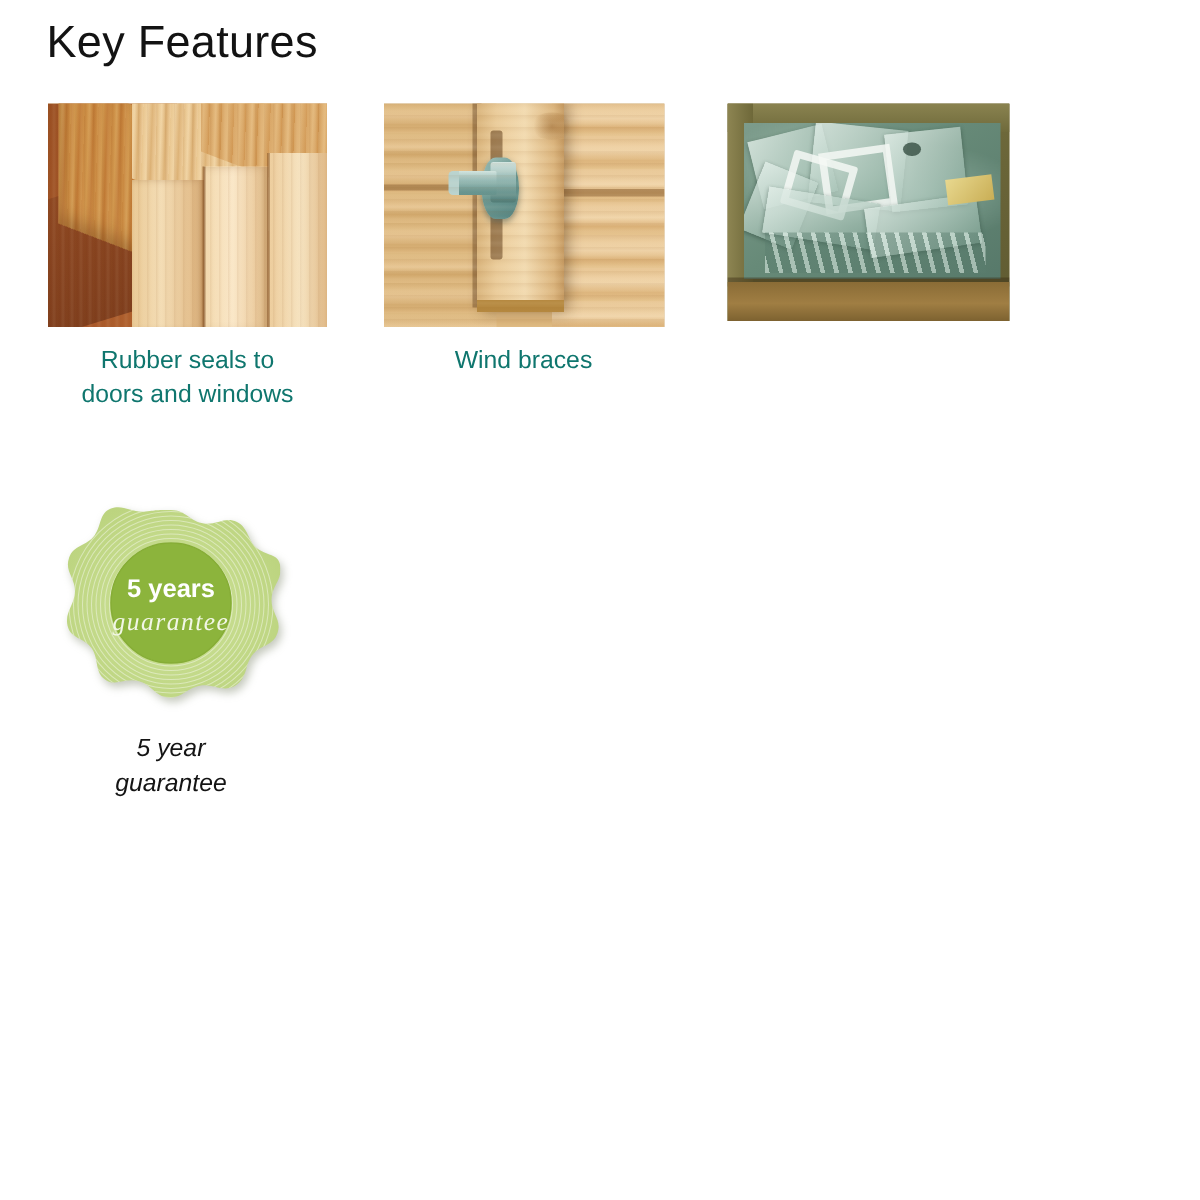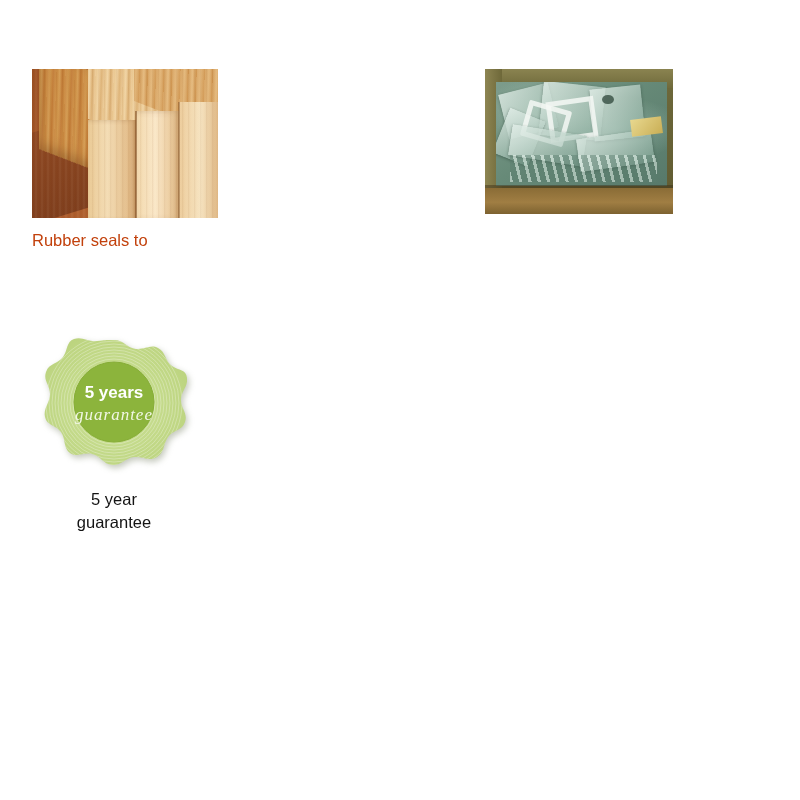--- a/index.html
+++ b/index.html
@@ -49,23 +49,24 @@
     width: 186px;
     height: 149px;
     overflow: hidden;
     background: #d9cdb6;
   }
   .thumb-2 { height: 149px; width: 187px; }
   .thumb-3 { height: 145px; width: 188px; }
 
   .caption {
     margin-top: 11px;
+    text-align: center;
     font-size: 16.5px;
     line-height: 1.38;
-    color: #c2410c;
+    color: #0f766e;
   }
   .caption-line { display: block; }
 
   
   .img1 { position: absolute; inset: 0; background: #c4813e; }
   .i1-darkpanel {
     position: absolute; left: 0; top: 0; width: 46%; height: 100%;
     background: linear-gradient(100deg, #9a4f22 0%, #a8572a 45%, #b5672f 100%);
   }
   .i1-shadowwedge {
@@ -273,49 +274,75 @@
     height: 134px;
     filter: drop-shadow(2px 3px 3px rgba(110,120,90,.40));
   }
   .badge-svg { display: block; width: 146px; height: 134px; }
   .badge-caption {
     margin-top: 16px;
     text-align: center;
     font-size: 16.5px;
     line-height: 1.38;
     color: #141414;
+    font-style: italic;
   }
 </style>
 </head>
 <body>
 
 <div class="page">
 
+  <div class="page-title">Key Features</div>
 
   <div class="feature feature-row1 feature-1">
     <div class="thumb">
       <div class="img1">
         <div class="i1-darkpanel"></div>
         <div class="i1-shadowwedge"></div>
         <div class="i1-roof"></div>
         <div class="i1-roof2"></div>
         <div class="i1-roof3"></div>
         <div class="i1-board-a"></div>
         <div class="i1-board-b"></div>
         <div class="i1-board-c"></div>
         <div class="i1-groove1"></div>
         <div class="i1-groove2"></div>
         <div class="i1-grain"></div>
       </div>
     </div>
     <div class="caption">
       <span class="caption-line">Rubber seals to</span>
+      <span class="caption-line">doors and windows</span>
     </div>
   </div>
 
+  <div class="feature feature-row1 feature-2">
+    <div class="thumb thumb-2">
+      <div class="img2">
+        <div class="i2-wallL"></div>
+        <div class="i2-wallR"></div>
+        <div class="i2-gapL"></div>
+        <div class="i2-gapR"></div>
+        <div class="i2-postShadow"></div>
+        <div class="i2-post"></div>
+        <div class="i2-postBottom"></div>
+        <div class="i2-knot"></div>
+        <div class="i2-rodShadow"></div>
+        <div class="i2-washer"></div>
+        <div class="i2-boltHead"></div>
+        <div class="i2-bolt"></div>
+        <div class="i2-boltTip"></div>
+        <div class="i2-grain"></div>
+      </div>
+    </div>
+    <div class="caption">
+      <span class="caption-line">Wind braces</span>
+    </div>
+  </div>
 
   <div class="feature feature-row1 feature-3">
     <div class="thumb thumb-3">
       <div class="img3">
         <div class="i3-boxOuter"></div>
         <div class="i3-boxTopEdge"></div>
         <div class="i3-boxLeftEdge"></div>
         <div class="i3-contents">
           <div class="i3-bag i3-b1"></div>
           <div class="i3-bag i3-b2"></div>

